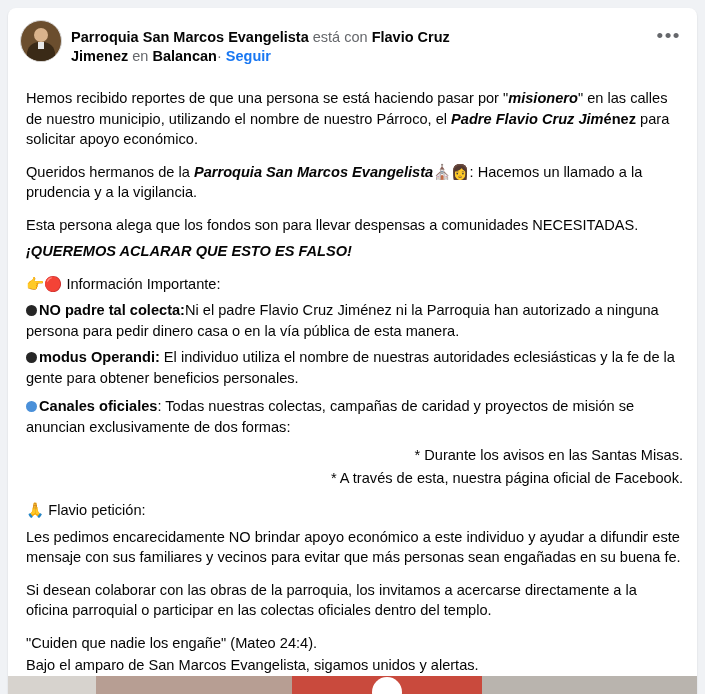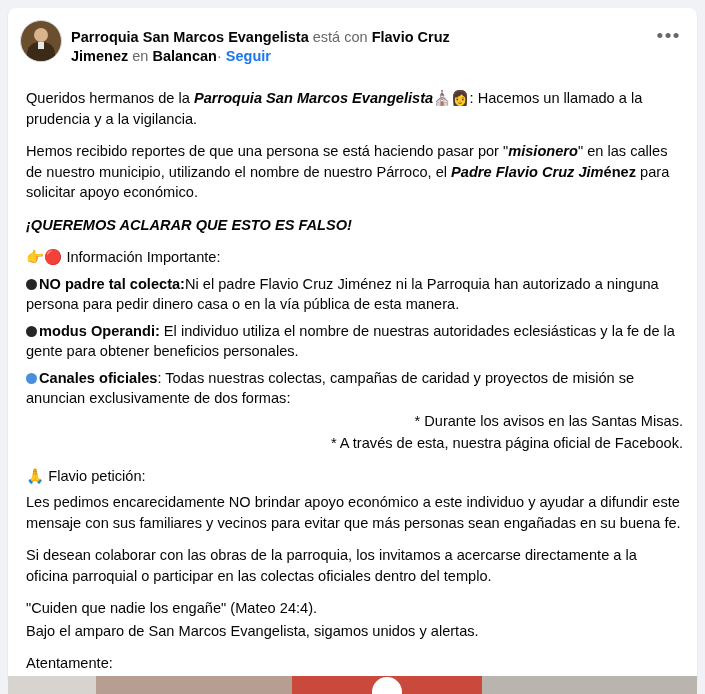--- a/index.html
+++ b/index.html
@@ -98,21 +98,21 @@
   .post-body {
     padding: 6px 14px 10px 18px;
     font-size: 14.6px;
     line-height: 20.5px;
     color: #050505;
   }
   .post-body p {
     margin: 0 0 12px 0;
   }
   .post-body p.tight {
-    margin: 0 0 2px 0;
+    margin: 8px 0 2px 0;
   }
   .post-body p.tight2 {
     margin: 0 0 6px 0;
   }
   b, .b { font-weight: bold; }
   .bi { font-weight: bold; font-style: italic; }
   .title-line {
     font-weight: bold;
     font-size: 15px;
     margin: 4px 0 12px 0;
@@ -174,24 +174,25 @@
         <span class="bold">Parroquia San Marcos Evangelista</span><span class="plain">&nbsp;</span><span class="plain">está con</span><span class="plain">&nbsp;</span><span class="bold">Flavio Cruz Jimenez</span><span class="plain">&nbsp;</span><span class="plain">en</span><span class="plain">&nbsp;</span><span class="bold">Balancan</span><span class="plain">·</span><span class="plain">&nbsp;</span><span class="follow">Seguir</span>
       </div>
 
       <div class="dots">•••</div>
     </div>
 
     <div class="post-body">
 
       <div class="title-line"></div>
 
+      <p><span>Hemos recibido reportes de que una persona se está haciendo pasar por "</span><span class="bi">misionero</span><span>" en las calles de nuestro municipio, utilizando el nombre de nuestro Párroco, el </span><span class="bi">Padre Flavio Cruz Jim</span><span class="b">énez</span><span> para solicitar apoyo económico.</span></p>
+
       <p><span>Queridos hermanos de la </span><span class="bi">Parroquia San Marcos Evangelista</span><span>⛪👩: Hacemos un llamado a la prudencia y a la vigilancia.</span></p>
 
-      <p><span>Hemos recibido reportes de que una persona se está haciendo pasar por "</span><span class="bi">misionero</span><span>" en las calles de nuestro municipio, utilizando el nombre de nuestro Párroco, el </span><span class="bi">Padre Flavio Cruz Jim</span><span class="b">énez</span><span> para solicitar apoyo económico.</span></p>
-
+      <p class="tight2"><span>Esta persona alega que los fondos son para llevar despensas a comunidades NECESITADAS.</span></p>
       <p><span class="bi">¡QUEREMOS ACLARAR QUE ESTO ES FALSO!</span></p>
 
       <p class="tight2"><span>👉🔴 Información Importante:</span></p>
 
       <p class="tight2"><span class="bullet-dot dot-black"></span><span class="b">NO padre tal colecta:</span><span>Ni el padre Flavio Cruz Jiménez ni la Parroquia han autorizado a ninguna persona para pedir dinero casa o en la vía pública de esta manera.</span></p>
 
       <p class="tight2"><span class="bullet-dot dot-black"></span><span class="b">modus Operandi:</span><span> El individuo utiliza el nombre de nuestras autoridades eclesiásticas y la fe de la gente para obtener beneficios personales.</span></p>
 
       <p class="tight"><span class="bullet-dot dot-blue"></span><span class="b">Canales oficiales</span><span>: Todas nuestras colectas, campañas de caridad y proyectos de misión se anuncian exclusivamente de dos formas:</span></p>
 

